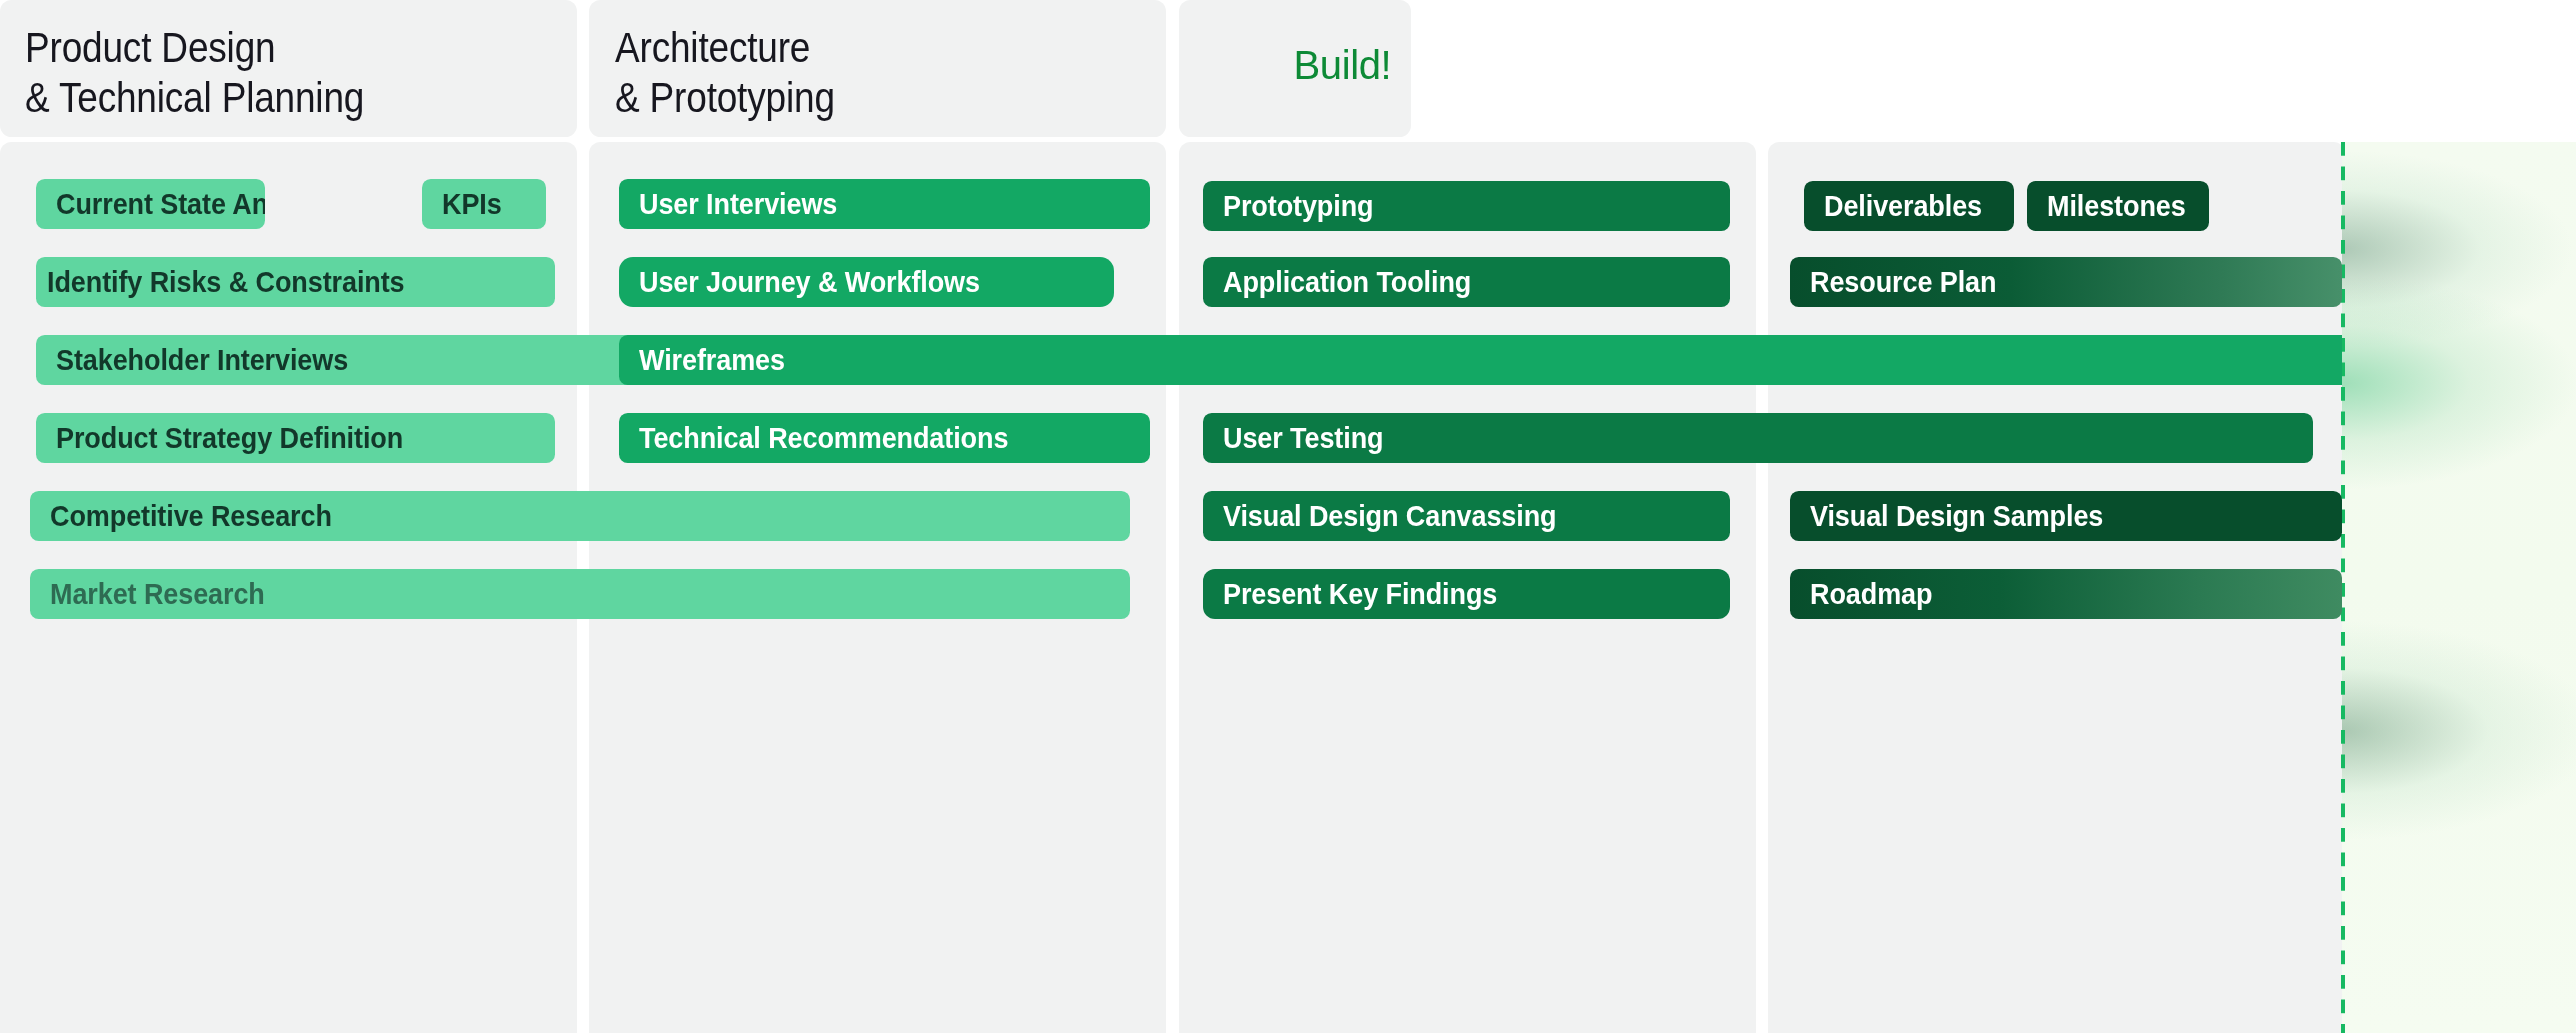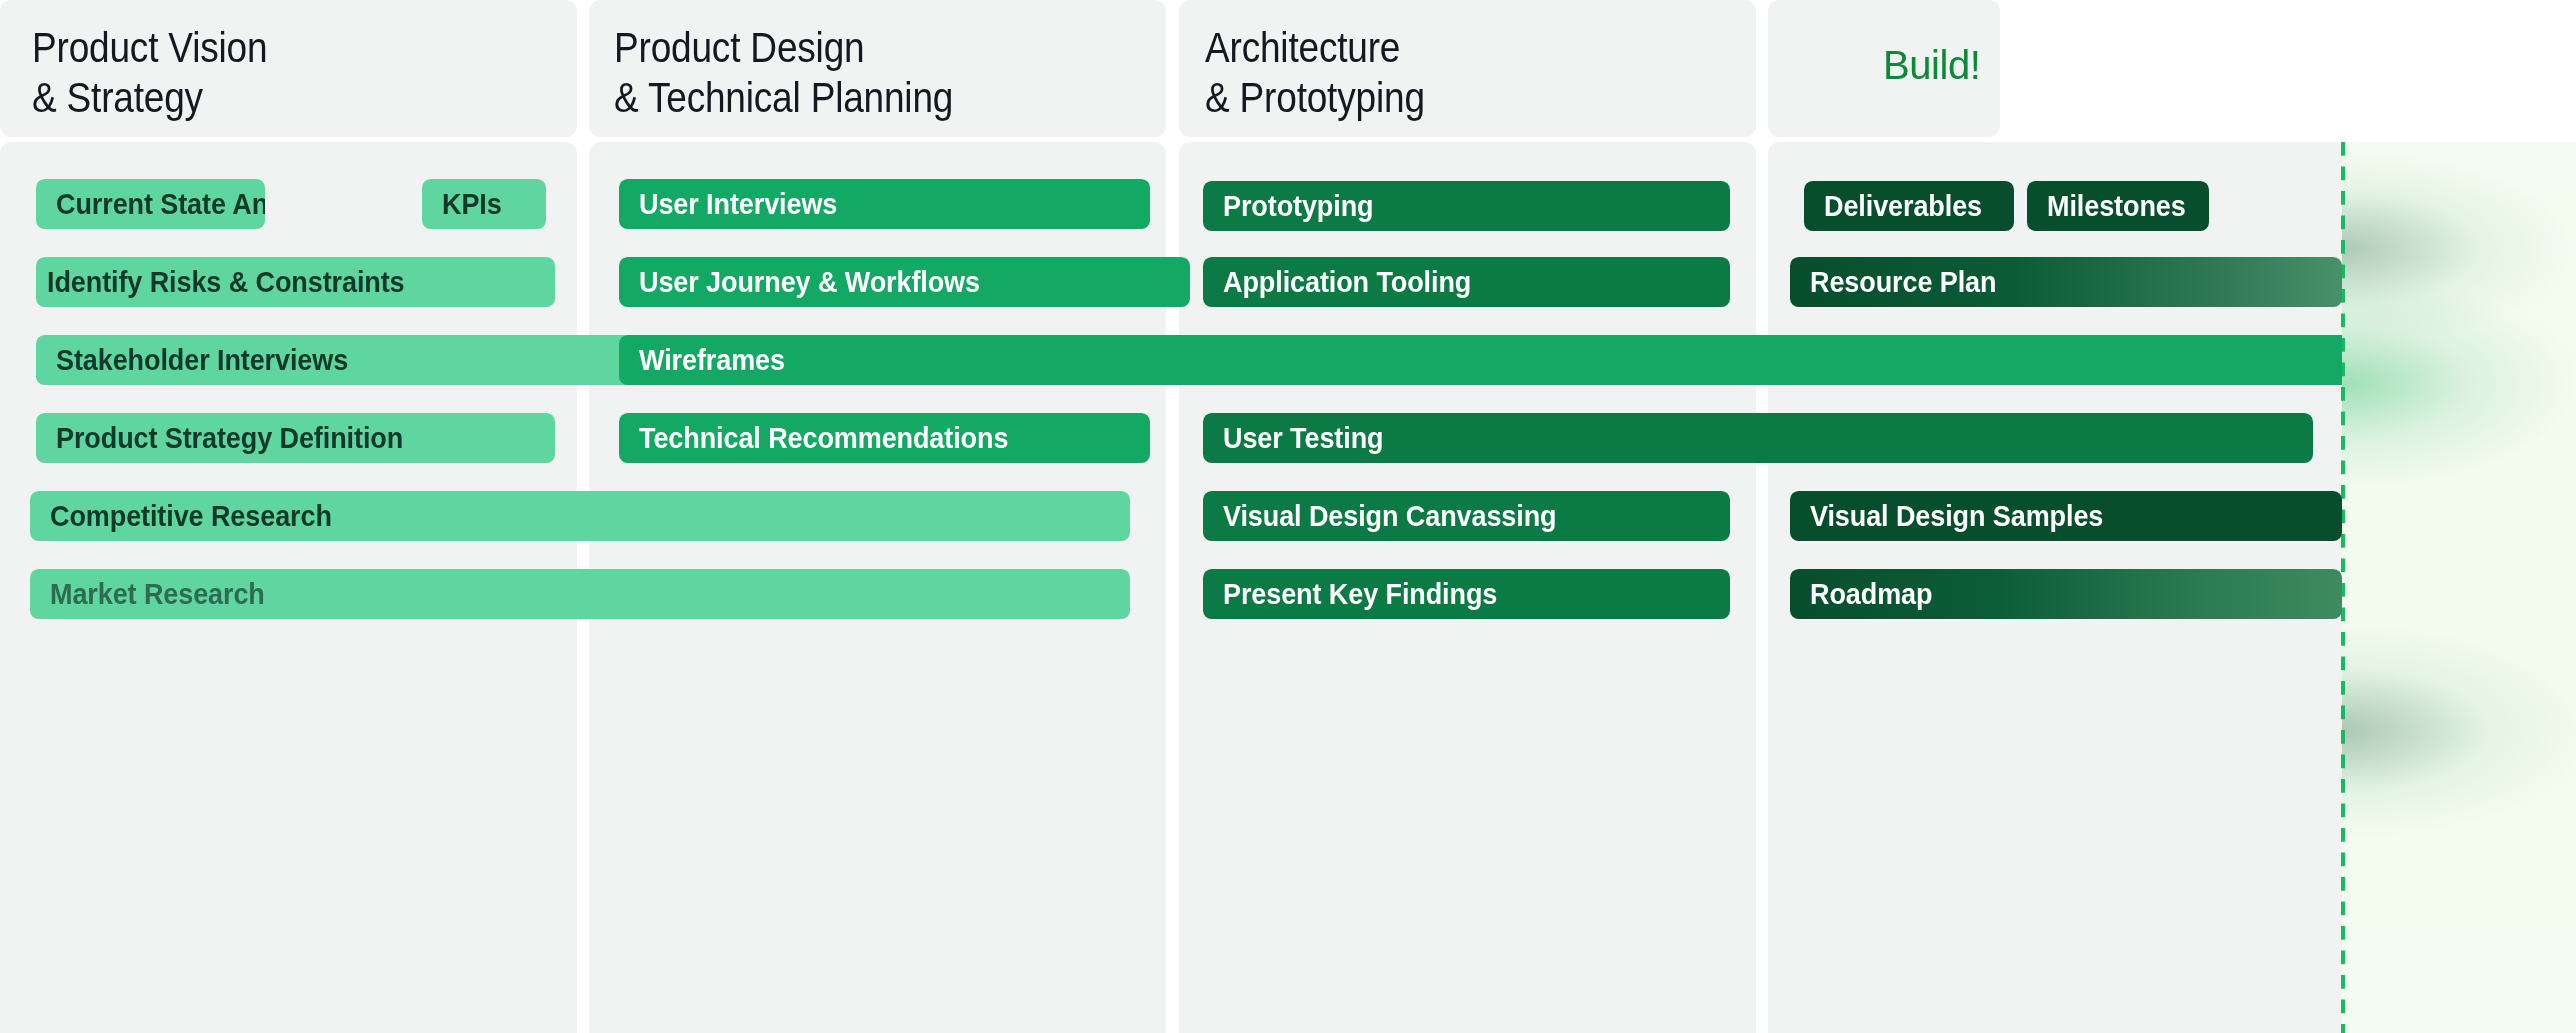--- a/index.html
+++ b/index.html
@@ -160,24 +160,20 @@
   }
 
   .sq-right { border-top-right-radius: 0; border-bottom-right-radius: 0; }
 </style>
 </head>
 <body>
 
 <div class="board">
 
   <div class="header-row">
-    <div class="header-card c1">
-      <div class="header-title">Product Vision
-&amp; Strategy</div>
-    </div>
     <div class="header-card c2">
       <div class="header-title">Product Design
 &amp; Technical Planning</div>
     </div>
     <div class="header-card c3">
       <div class="header-title">Architecture
 &amp; Prototyping</div>
     </div>
     <div class="header-card build">
       <div class="build-title">Build!</div>
@@ -212,42 +208,42 @@
       </div>
       <div class="pill t1" style="left: 30px; top: 491px; width: 1100px;">
         <span>Competitive Research</span>
       </div>
       <div class="pill t1-muted" style="left: 30px; top: 569px; width: 1100px;">
         <span>Market Research</span>
       </div>
       <div class="pill t2" style="left: 619px; top: 179px; width: 531px;">
         <span>User Interviews</span>
       </div>
-      <div class="pill t2" style="left: 619px; top: 257px; width: 571px;">
+      <div class="pill t2" style="left: 619px; top: 257px; width: 495px; border-radius: 14px;">
         <span>User Journey &amp; Workflows</span>
       </div>
       <div class="pill solid-wireframes sq-right" style="left: 619px; top: 335px; width: 1723px;">
         <span>Wireframes</span>
       </div>
       <div class="pill t2" style="left: 619px; top: 413px; width: 531px;">
         <span>Technical Recommendations</span>
       </div>
       <div class="pill t3" style="left: 1203px; top: 181px; width: 527px;">
         <span>Prototyping</span>
       </div>
       <div class="pill t3" style="left: 1203px; top: 257px; width: 527px;">
         <span>Application Tooling</span>
       </div>
       <div class="pill t3" style="left: 1203px; top: 413px; width: 1110px;">
         <span>User Testing</span>
       </div>
       <div class="pill t3" style="left: 1203px; top: 491px; width: 527px;">
         <span>Visual Design Canvassing</span>
       </div>
-      <div class="pill t3" style="left: 1203px; top: 569px; width: 527px;">
+      <div class="pill t3" style="left: 1203px; top: 569px; width: 527px; border-radius: 12px;">
         <span>Present Key Findings</span>
       </div>
       <div class="pill t4" style="left: 1790px; top: 181px; width: 210px; margin-left: 14px;">
         <span>Deliverables</span>
       </div>
       <div class="pill t4" style="left: 2027px; top: 181px; width: 182px;">
         <span>Milestones</span>
       </div>
       <div class="pill grad-resource" style="left: 1790px; top: 257px; width: 552px;">
         <span>Resource Plan</span>

